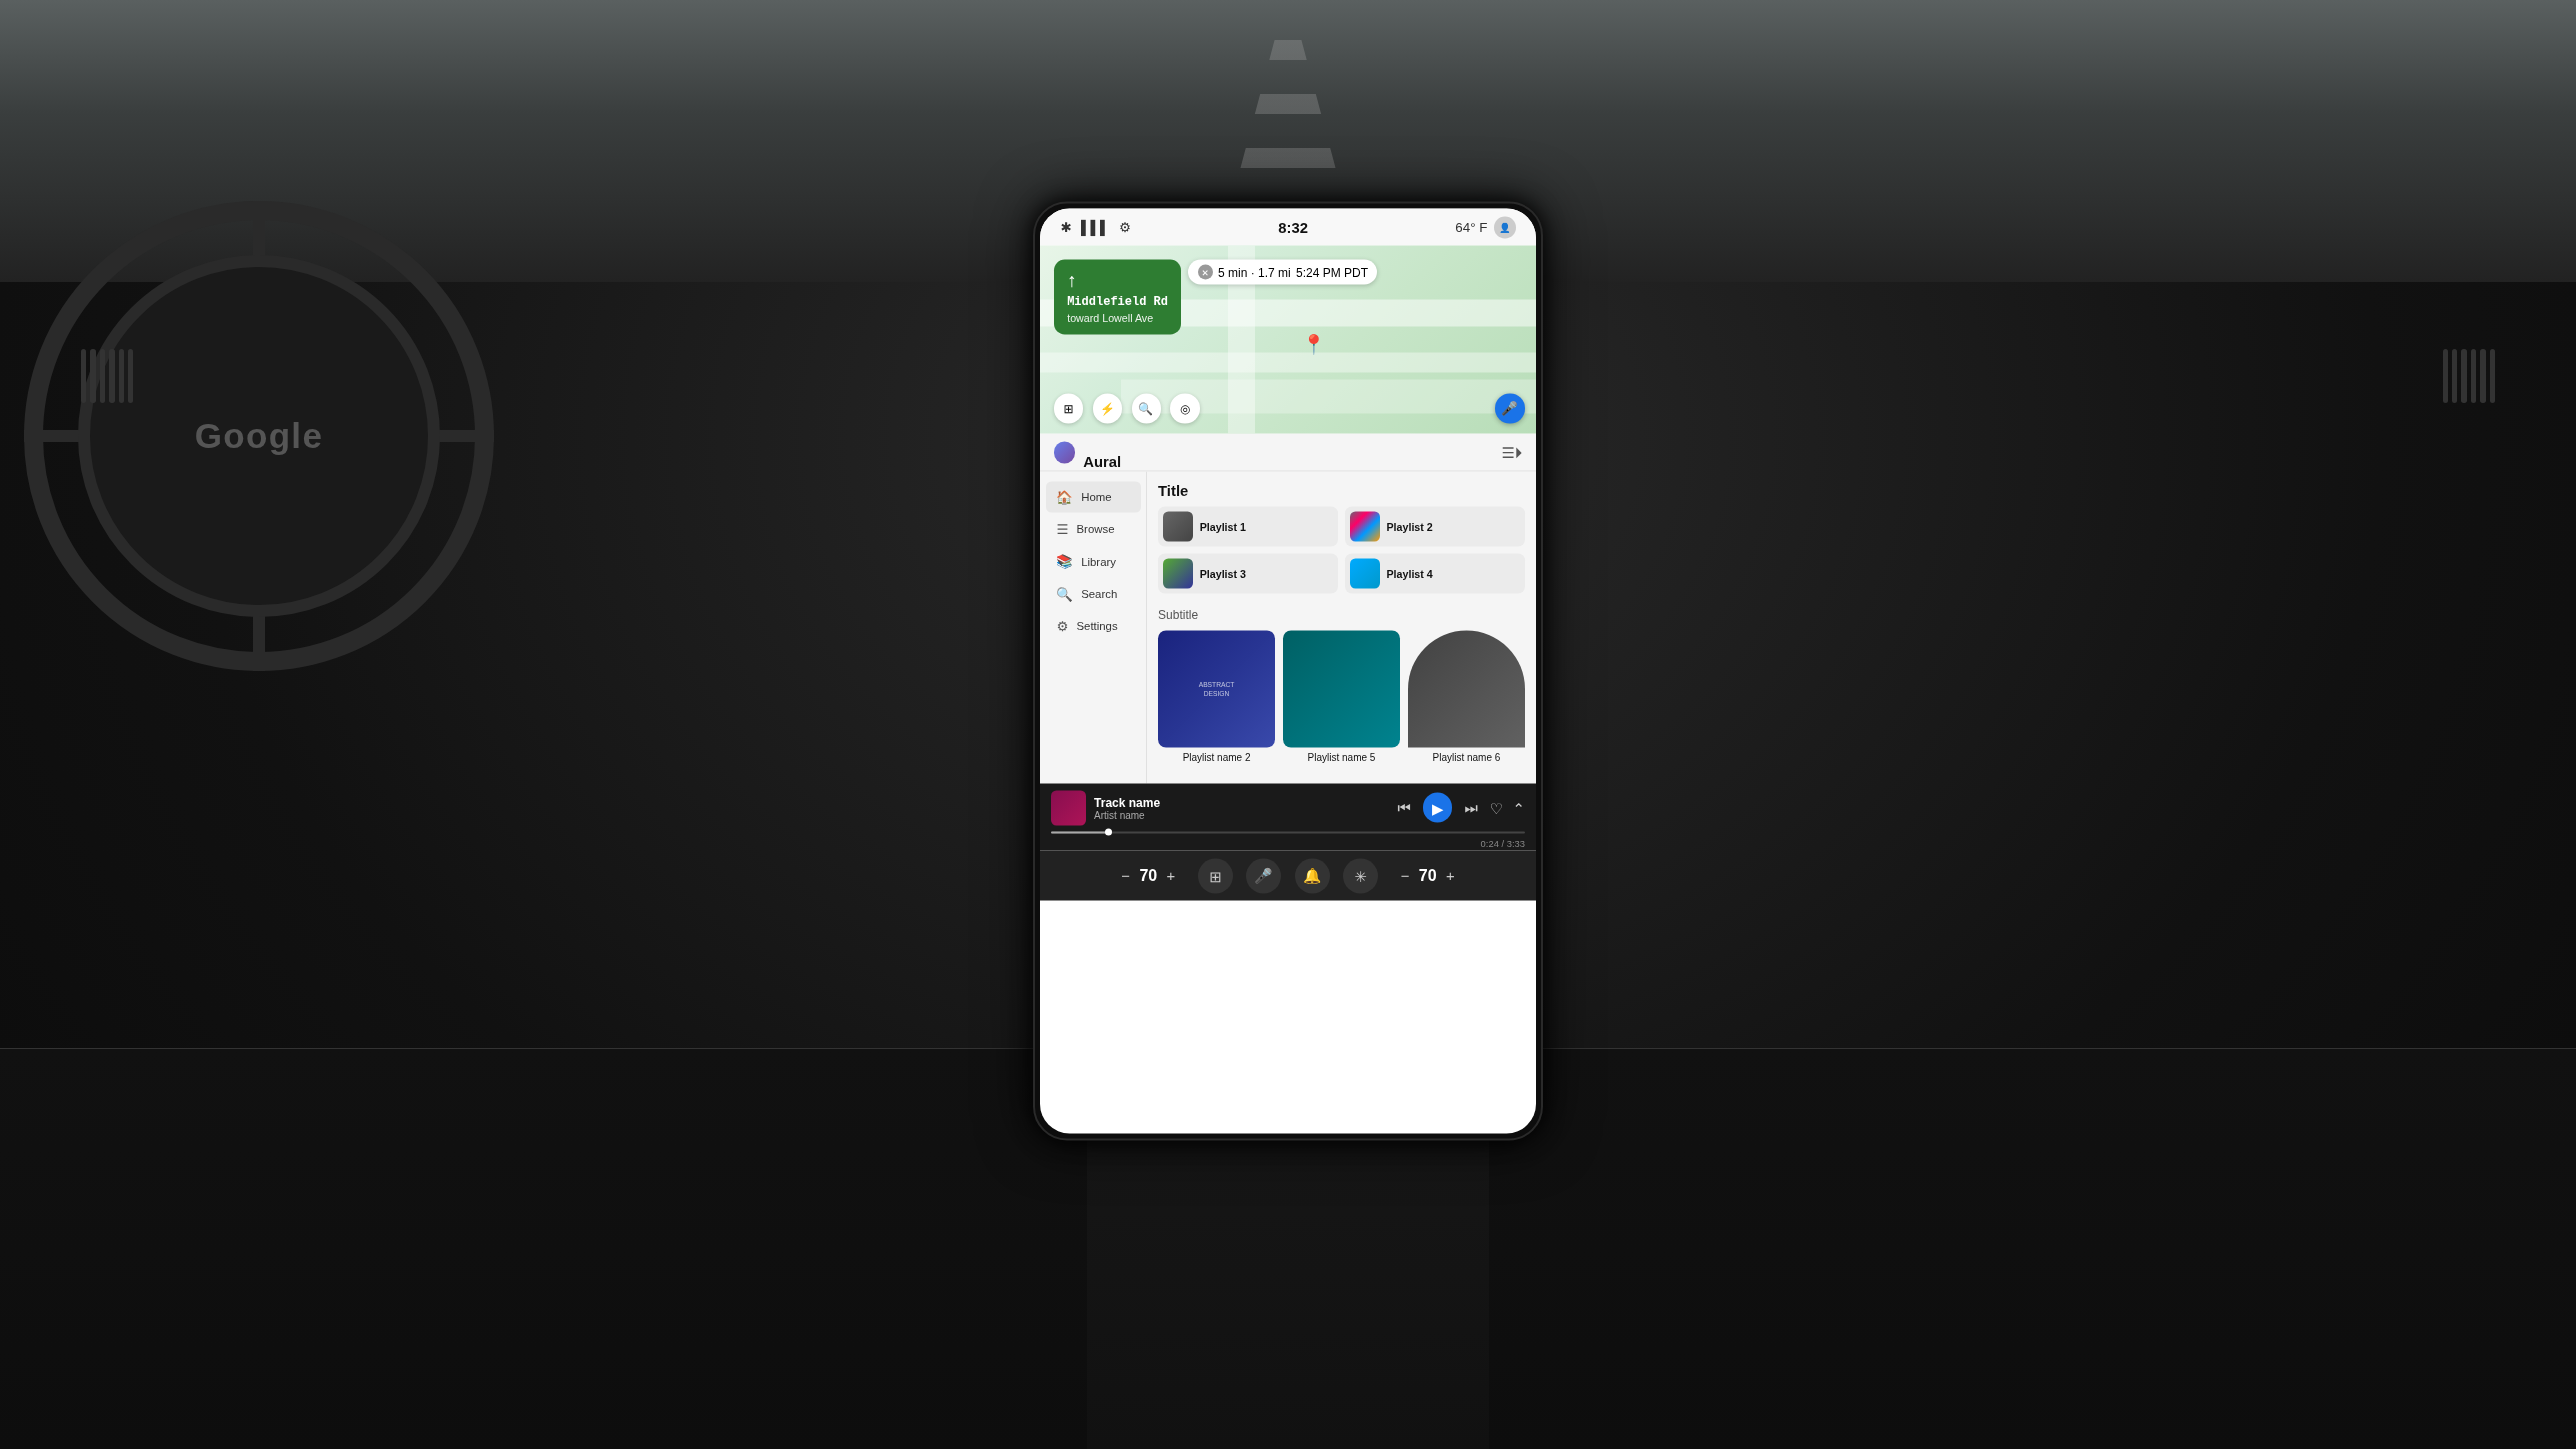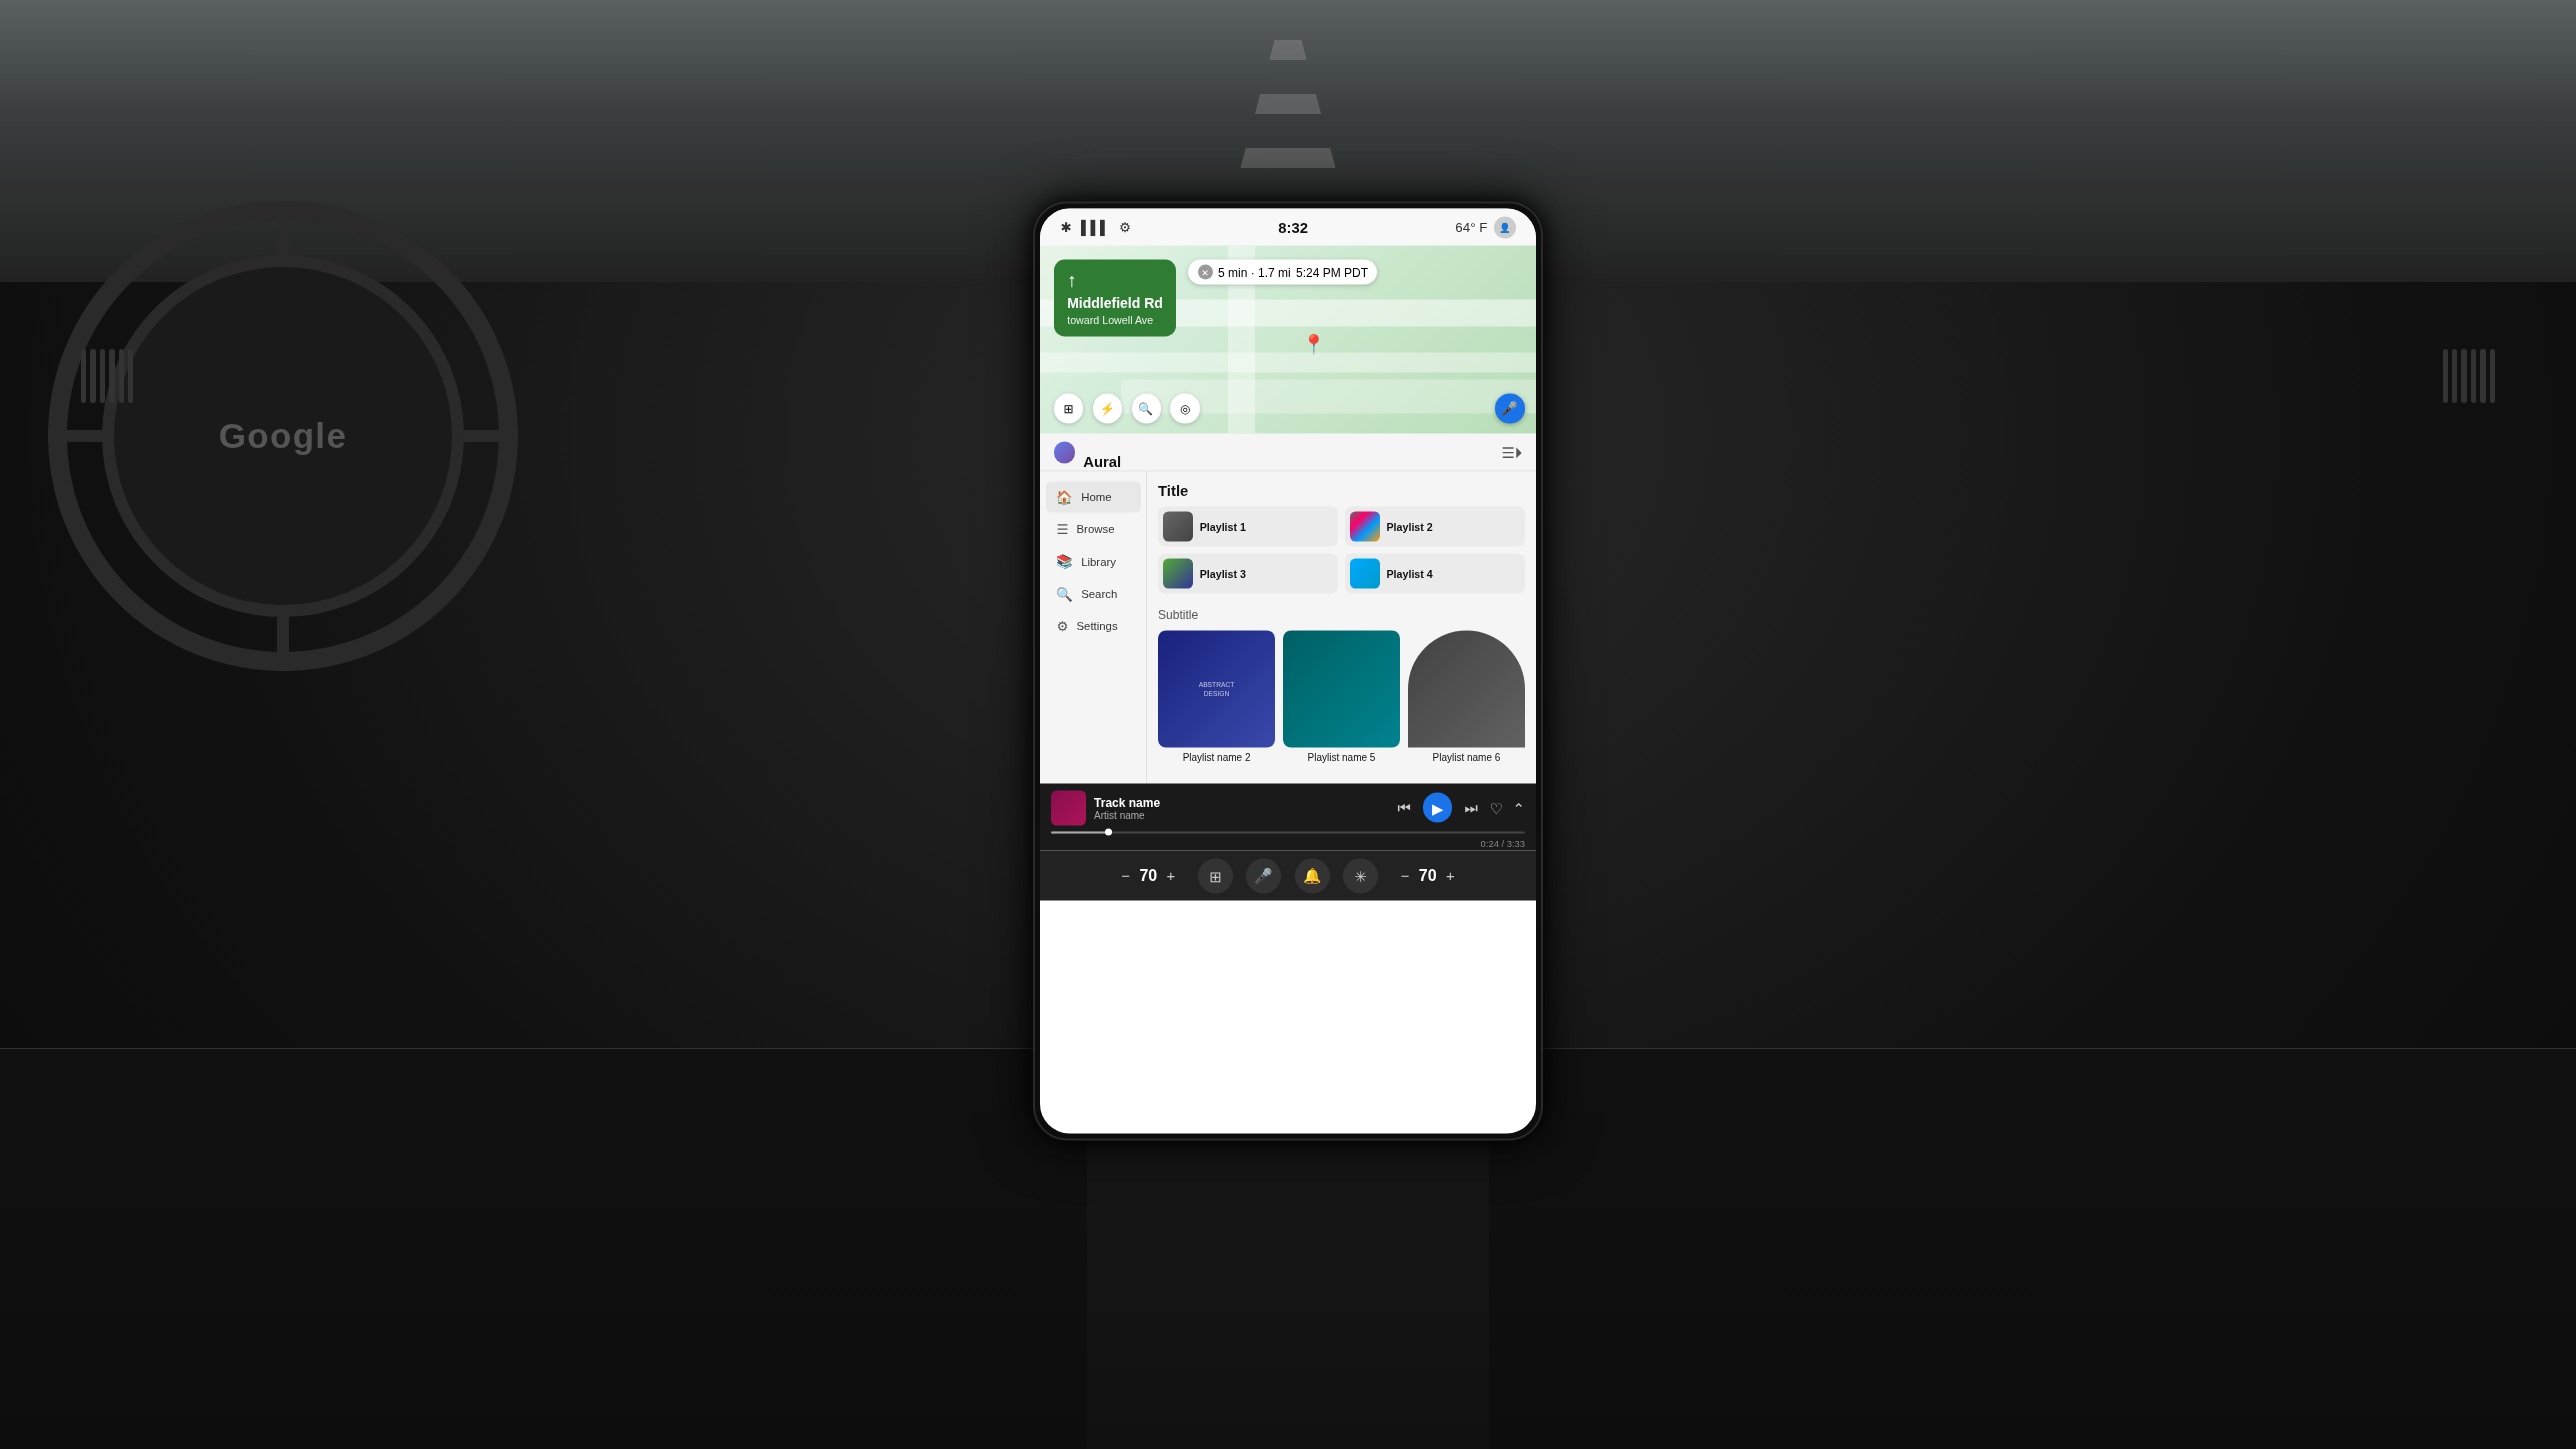--- a/index.html
+++ b/index.html
@@ -38,21 +38,21 @@
         #aaa 0px, #aaa 20px,
         transparent 20px, transparent 54px
       );
       opacity: 0.3;
       clip-path: polygon(40% 0%, 60% 0%, 100% 100%, 0% 100%);
     }
 
     
     .steering-wheel {
       position: absolute;
-      left: 48px;
+      left: 24px;
       top: 201px;
       width: 470px;
       height: 470px;
     }
     .sw-outer {
       position: absolute;
       inset: 0;
       border-radius: 50%;
       border: 19px solid #2a2a2a;
       background: transparent;
@@ -185,22 +185,23 @@
       position: absolute;
       top: 13.4px;
       left: 13.4px;
       background: #2e7d32;
       border-radius: 10.7px;
       padding: 10.7px 13.4px;
       color: white;
       min-width: 121px;
     }
     .nav-street {
-      font-size: 14px;
+      font-size: 12px;
       font-weight: 700;
+      font-family: Liberation Mono, monospace;
     }
     .nav-toward {
       font-size: 10.7px;
       opacity: 0.9;
       margin-top: 2.7px;
     }
     .nav-info-bar {
       position: absolute;
       top: 13.4px;
       left: 148px;

